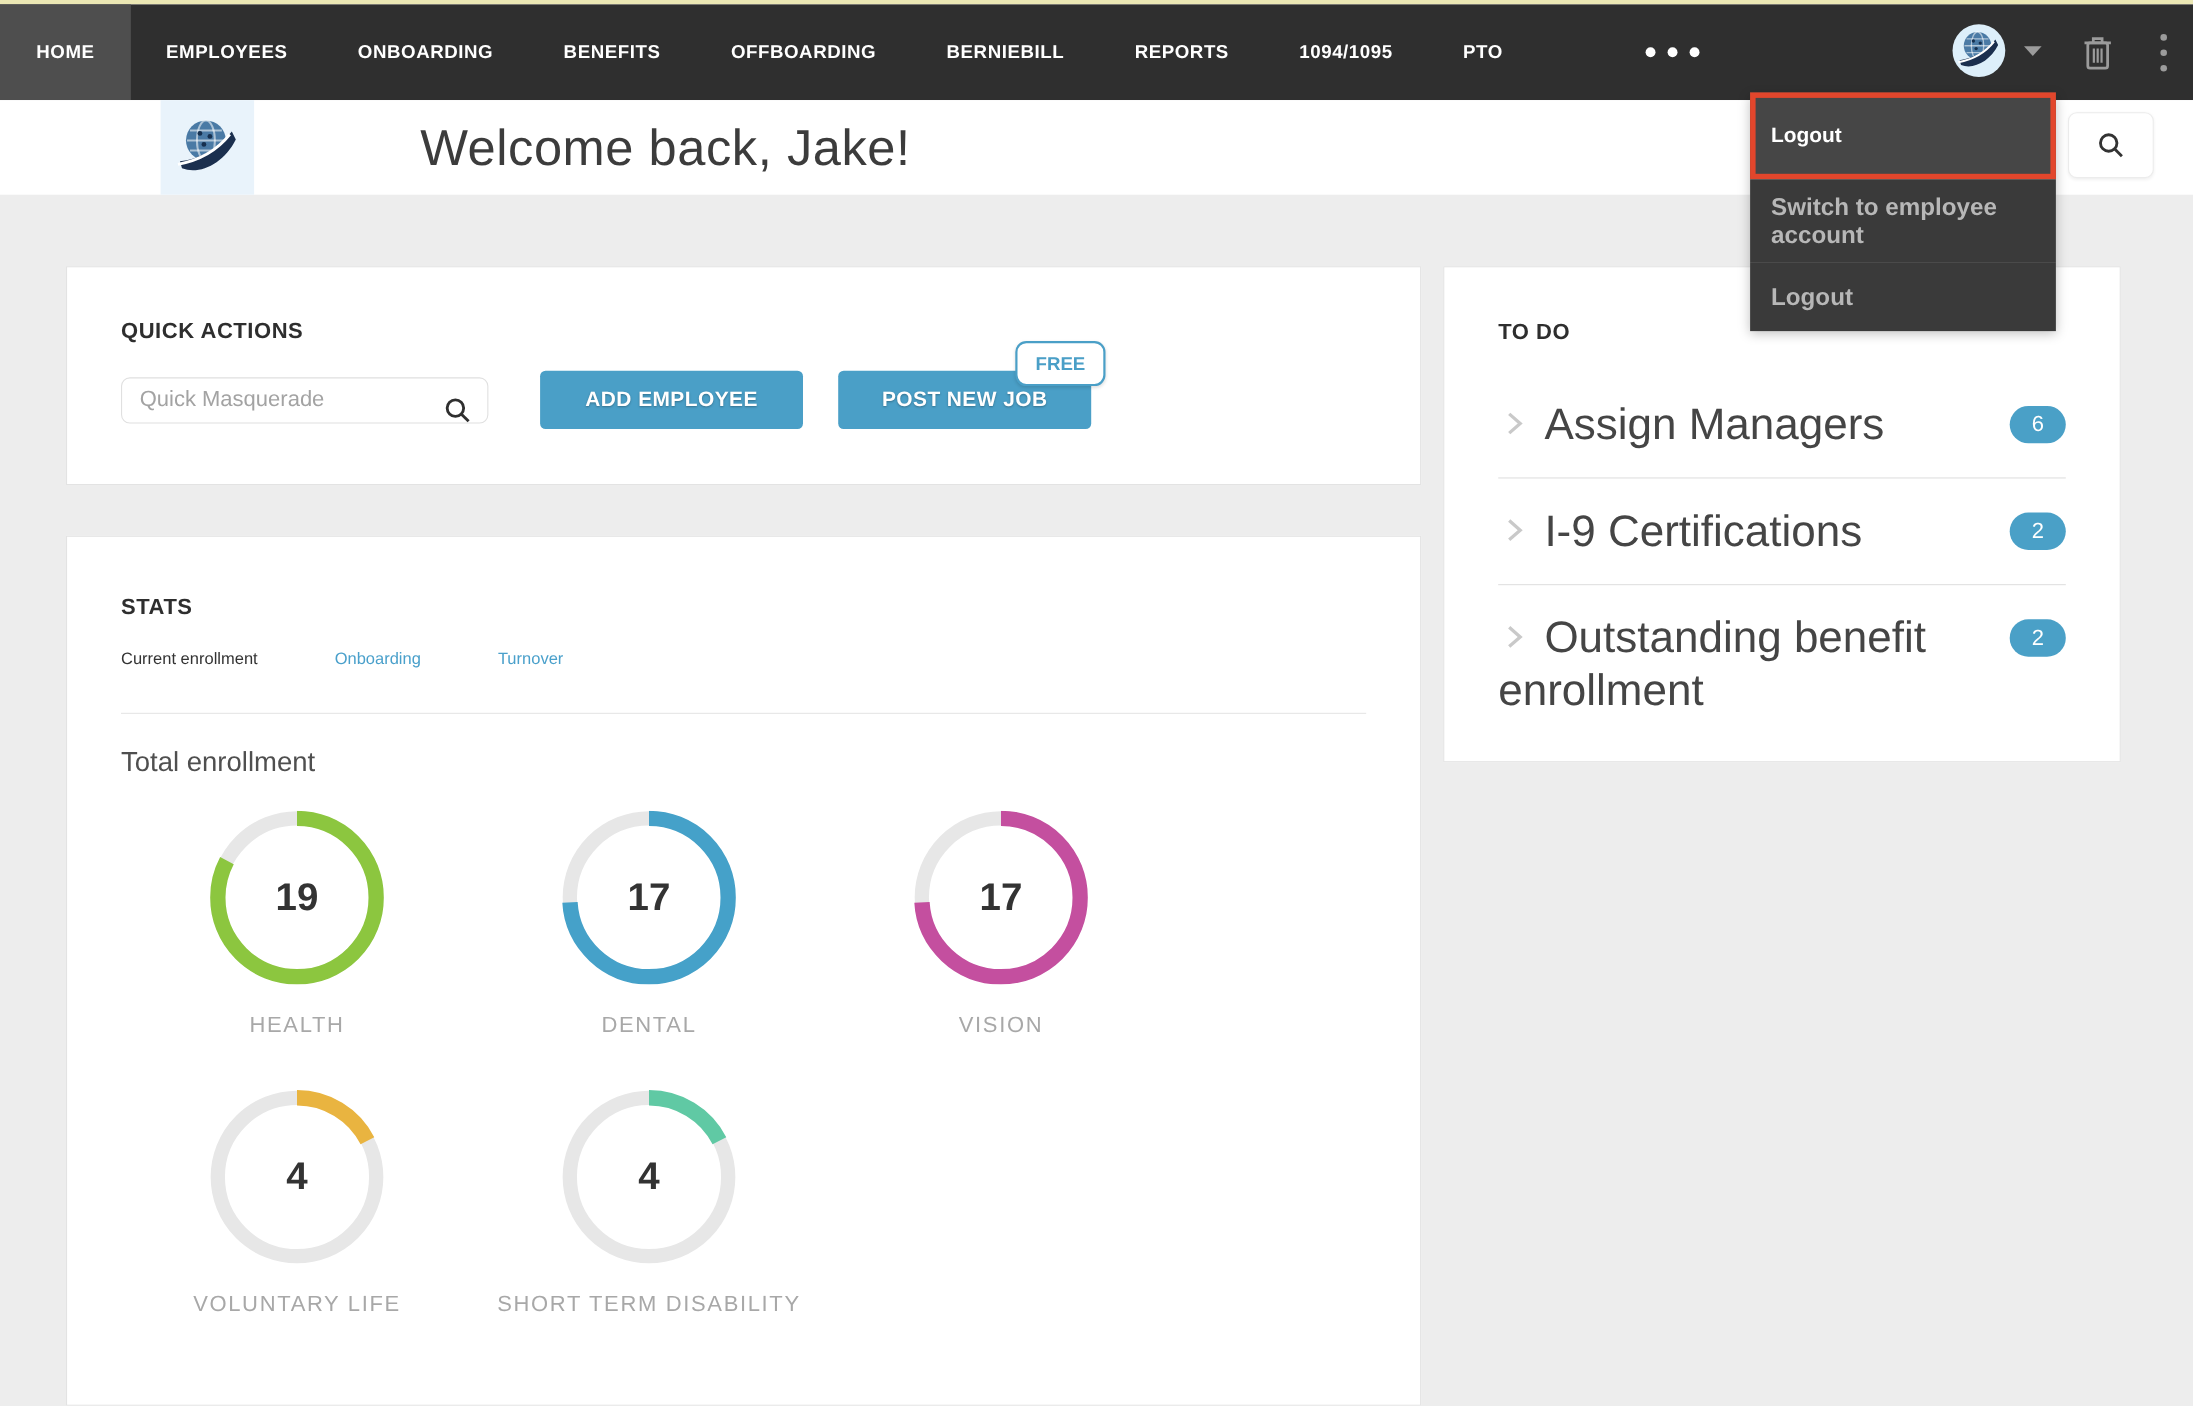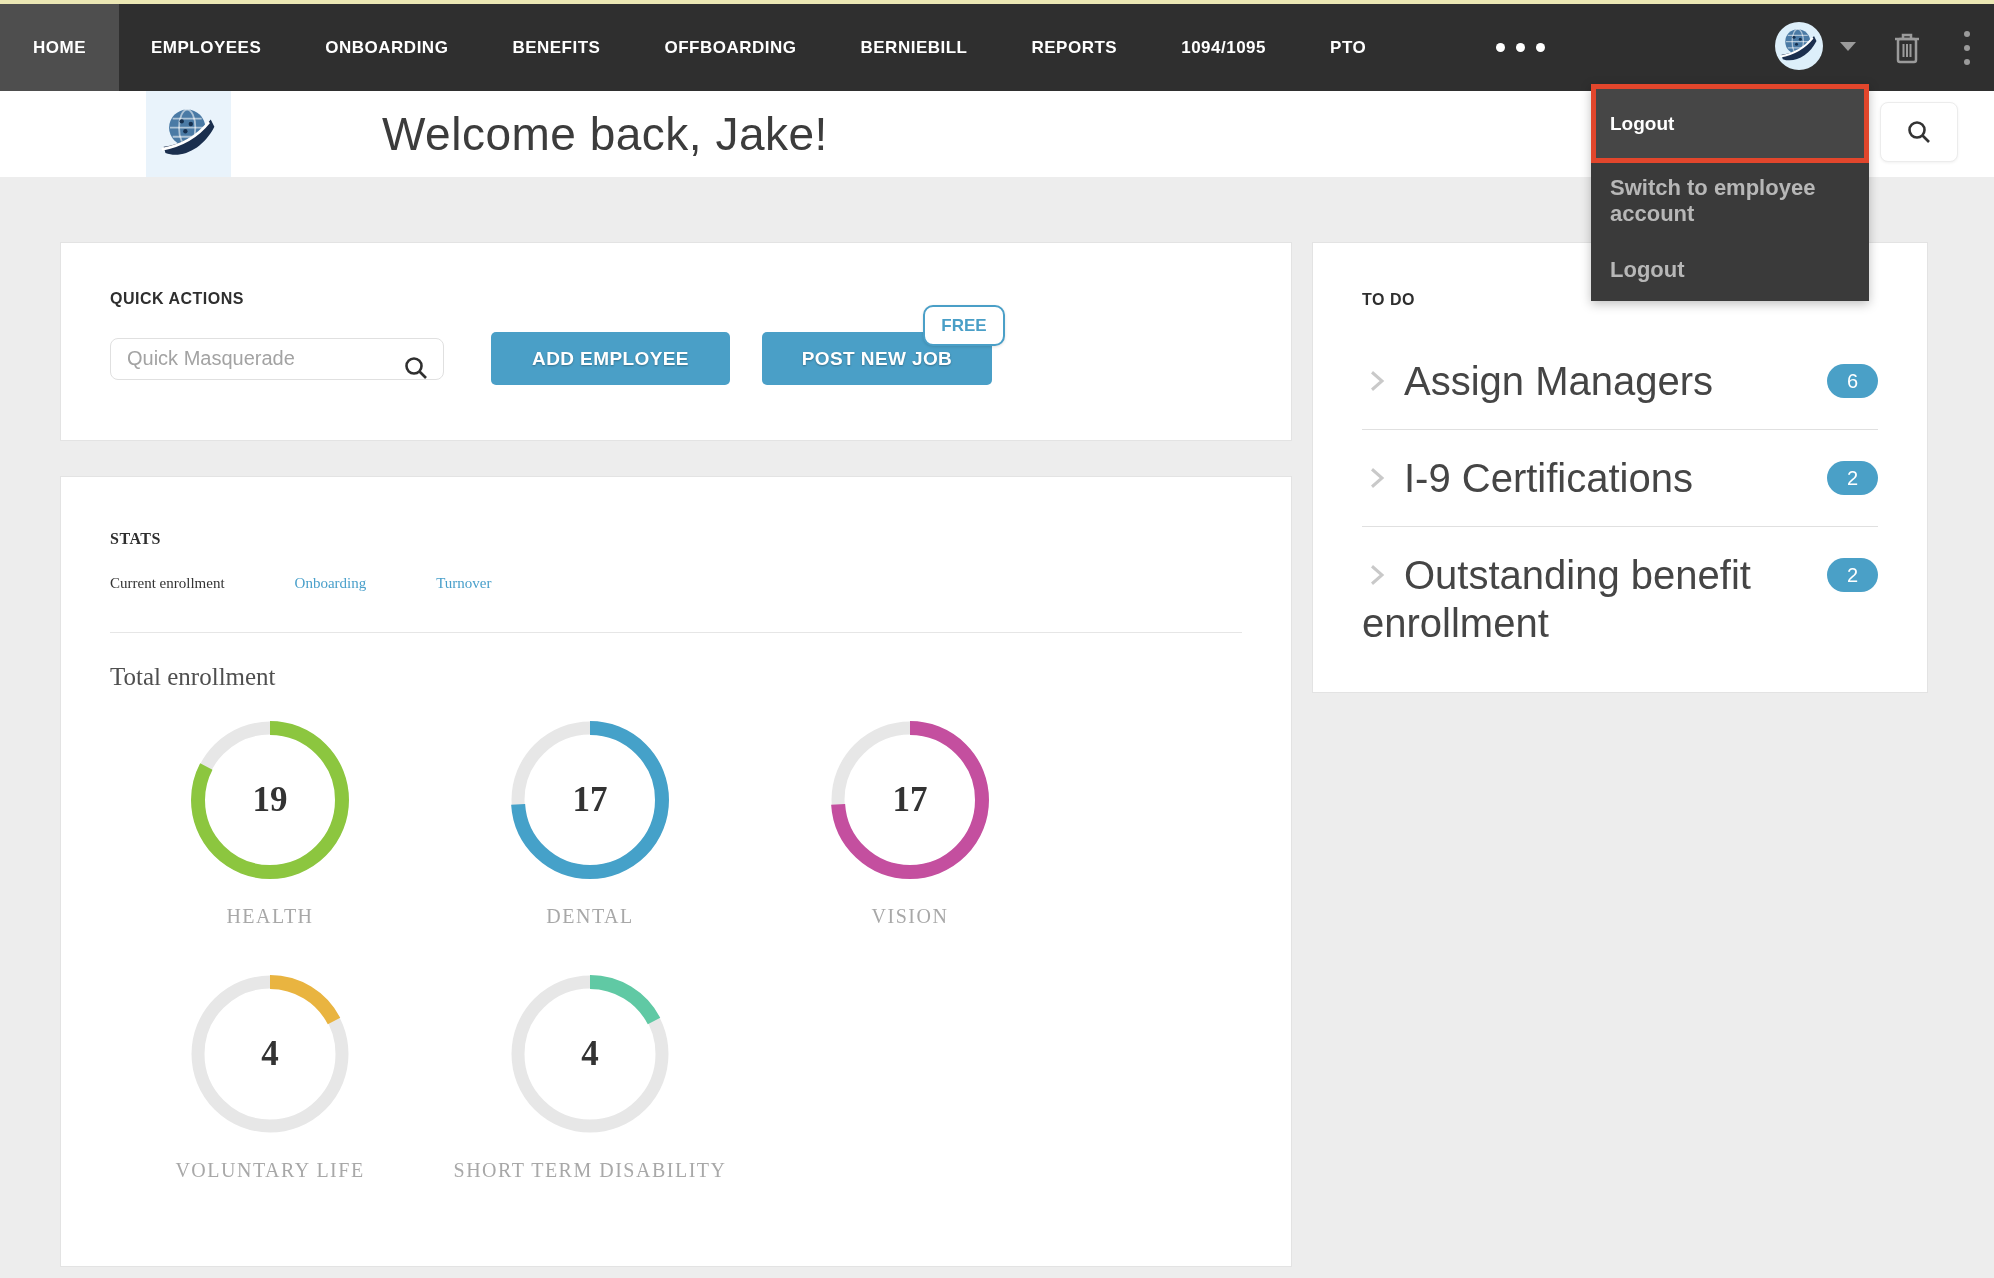--- a/index.html
+++ b/index.html
@@ -26,35 +26,35 @@
   .page-title { position:absolute; left:382px; top:7px; height:72px; line-height:72px; font-size:46px; font-weight:300; color:#3c3c3c; letter-spacing:.5px; }
   .search-btn { position:absolute; left:1880px; top:11px; width:78px; height:60px; background:#fff; border:1px solid #ececec; border-radius:8px; box-shadow:0 1px 3px rgba(0,0,0,.06); display:flex; align-items:center; justify-content:center; cursor:pointer; }
   
   .dropdown { position:absolute; left:1591px; top:84px; width:278px; z-index:60; box-shadow:0 3px 10px rgba(0,0,0,.25); }
   .menu-item { display:flex; align-items:center; font-weight:700; cursor:pointer; background:#3a3a3a; color:#b7b7b7; font-size:22px; padding-left:19px; }
   .menu-item.highlight { height:79px; background:#464646; color:#fff; border:5px solid #e2462c; padding-left:14px; font-size:19px; }
   .menu-item.mid { height:76px; }
   .menu-item.last { height:62px; }
   
   .card { position:absolute; background:#fff; border:1px solid #e3e3e3; }
-  .card-heading { font-size:16px; font-weight:700; color:#2e2e2e; letter-spacing:.5px; }
+  .card-heading { font-size:20px; font-weight:700; color:#2e2e2e; letter-spacing:.5px; }
   
   .qa-card { left:60px; top:242px; width:1232px; height:199px; padding:47px 0 0 49px; }
   .qa-row { margin-top:24px; display:flex; align-items:center; }
   .masq-wrap { position:relative; width:334px; height:42px; }
   .masq-input { width:100%; height:100%; border:1.5px solid #e0e0e0; border-radius:8px; font-size:20px; color:#444; padding:0 52px 0 16px; outline:none; font-family:inherit; }
   .masq-input::placeholder { color:#a3a3a3; }
   .masq-icon { position:absolute; right:15px; top:17px; }
   .btn { height:53px; border:none; border-radius:5px; background:#4a9fc7; color:#fff; font-size:19px; font-weight:700; letter-spacing:.4px; text-shadow:0 1px 2px rgba(0,0,0,.3); cursor:pointer; font-family:inherit; }
   .btn.add { width:239px; margin-left:47px; }
   .btn.post { width:230px; }
   .post-wrap { position:relative; margin-left:32px; }
   .free-badge { position:absolute; top:-27px; right:-13px; width:82px; height:41px; background:#fff; border:2.5px solid #4a9fc7; border-radius:10px; color:#4a9fc7; font-size:17px; font-weight:700; display:flex; align-items:center; justify-content:center; box-shadow:0 1px 3px rgba(0,0,0,.12); z-index:5; }
   
-  .stats-card { left:60px; top:476px; width:1232px; height:791px; padding:53px 49px 0;font-family:Liberation Serif, serif; }
+  .stats-card { left:60px; top:487px; width:1232px; height:791px; padding:53px 49px 0; }
   .stats-tabs { margin-top:27px; display:flex; font-size:15px; }
   .tab { margin-right:70px; cursor:pointer; color:#4aa0cb; }
   .tab.active { color:#333; cursor:default; }
   .stats-divider { margin-top:40px; border-top:1px solid #e6e6e6; }
   .section-title { margin-top:30px; font-size:25px; line-height:28px; font-weight:400; color:#4f4f4f; }
   .donut-grid { margin-top:30px; width:980px; display:flex; flex-wrap:wrap; }
   .donut-cell { width:320px; margin-bottom:46px; display:flex; flex-direction:column; align-items:center; }
   .donut-wrap { position:relative; width:158px; height:158px; }
   .donut-num { position:absolute; inset:0; display:flex; align-items:center; justify-content:center; font-size:35px; font-weight:600; color:#333; }
   .donut-label { margin-top:26px; height:24px; font-size:20px; color:#a8a8a8; letter-spacing:1.5px; white-space:nowrap; }

